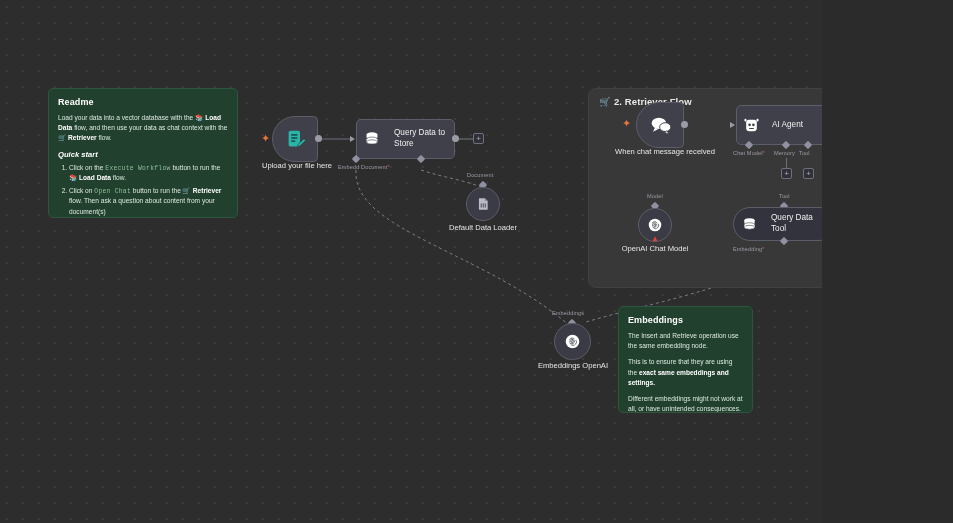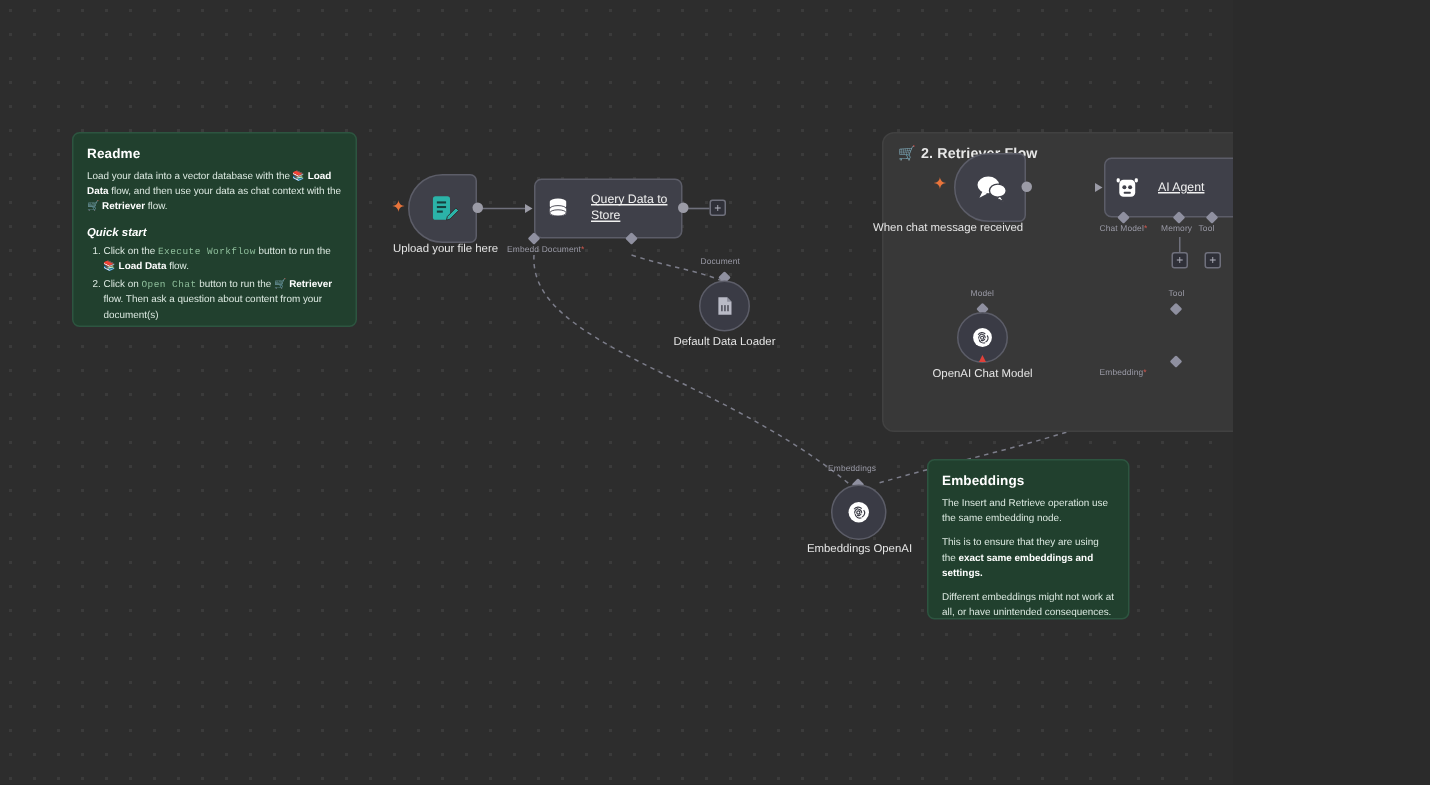--- a/index.html
+++ b/index.html
@@ -107,21 +107,20 @@
   .node-icon {
     display: flex; align-items: center; justify-content: center;
     flex: 0 0 auto;
   }
   .node-label {
     font-size: 8.2px;
     color: #f0f0f0;
     line-height: 1.3;
     margin-left: 7px;
     padding-right: 6px;
-    text-decoration: underline;
   }
   .node-caption {
     position: absolute;
     font-size: 7.6px;
     color: #e6e6e6;
     text-align: center;
     white-space: nowrap;
     line-height: 1.3;
   }
   .port-label {
@@ -301,21 +300,21 @@
     <div class="node-icon" style="width:48px; height:46px;">
       <svg width="22" height="20" viewBox="0 0 26 22" fill="none">
         <ellipse cx="10.5" cy="9" rx="8.5" ry="6.6" fill="#ffffff"></ellipse>
         <path d="M6 14 l-2.5 5 l6-3 Z" fill="#ffffff"></path>
         <ellipse cx="18" cy="13.5" rx="6.6" ry="5.2" fill="#ffffff" stroke="#3f4049" stroke-width="1.1"></ellipse>
         <path d="M20 18 l2.5 4 l-5.5-2.5 Z" fill="#ffffff" stroke="#3f4049" stroke-width="0.8"></path>
       </svg>
     </div>
   </div>
   <div class="dot" style="left:681px; top:121px;"></div>
-  <div class="node-caption" style="left:582px; top:147px; width:90px;">
+  <div class="node-caption" style="left:615px; top:147px; width:90px;">
     <span>When chat message received</span>
   </div>
 
   <div class="node rect" style="left:736px; top:105px; width:95px; height:40px;">
     <div class="node-icon" style="width:28px; height:40px;">
       <svg width="17" height="17" viewBox="0 0 24 24" fill="none">
         <rect x="2" y="2.5" width="3" height="4" rx="1.4" fill="#ffffff"></rect>
         <rect x="19" y="2.5" width="3" height="4" rx="1.4" fill="#ffffff"></rect>
         <rect x="4.5" y="4" width="15" height="16" rx="4" fill="#ffffff"></rect>
         <circle cx="9.3" cy="11" r="1.9" fill="#3f4049"></circle>
@@ -359,20 +358,32 @@
           <circle cx="11.6" cy="12.2" r="1.5"></circle>
         </g>
       </svg>
     </div>
   </div>
   <div class="warn" style="left:651px; top:235px;">▲</div>
   <div class="node-caption" style="left:610px; top:244px; width:90px;">OpenAI Chat Model</div>
 
   <div class="port-label" style="left:779px; top:193px;">Tool</div>
   <div class="diamond" style="left:781px; top:203px;"></div>
+  <div class="node pill" style="left:733px; top:207px; width:103px; height:34px;">
+    <div class="node-icon" style="width:30px; height:34px;">
+      <svg width="15" height="17" viewBox="0 0 24 24" fill="none">
+        <ellipse cx="12" cy="5.2" rx="8.2" ry="3.2" fill="#ffffff"></ellipse>
+        <path d="M3.8 5.2 v4.2 c0 1.8 3.7 3.2 8.2 3.2 s8.2-1.4 8.2-3.2 V5.2" fill="#ffffff"></path>
+        <ellipse cx="12" cy="12.2" rx="8.2" ry="3.1" fill="#ffffff" stroke="#32333c" stroke-width="0.9"></ellipse>
+        <path d="M3.8 12.2 v4.2 c0 1.8 3.7 3.2 8.2 3.2 s8.2-1.4 8.2-3.2 v-4.2" fill="#ffffff"></path>
+        <ellipse cx="12" cy="16.4" rx="8.2" ry="3.1" fill="#ffffff" stroke="#32333c" stroke-width="0.9"></ellipse>
+      </svg>
+    </div>
+    <div class="node-label">Query Data Tool</div>
+  </div>
   <div class="diamond" style="left:781px; top:238px;"></div>
   <div class="port-label" style="left:733px; top:246px;">
     <span>Embedding</span><span class="req">*</span>
   </div>
 
   <div class="port-label" style="left:552px; top:310px;">Embeddings</div>
   <div class="diamond" style="left:569px; top:320px;"></div>
   <div class="node circle" style="left:554px; top:323px; width:37px; height:37px;">
     <div class="node-icon">
       <svg width="17" height="17" viewBox="0 0 24 24" fill="none">

